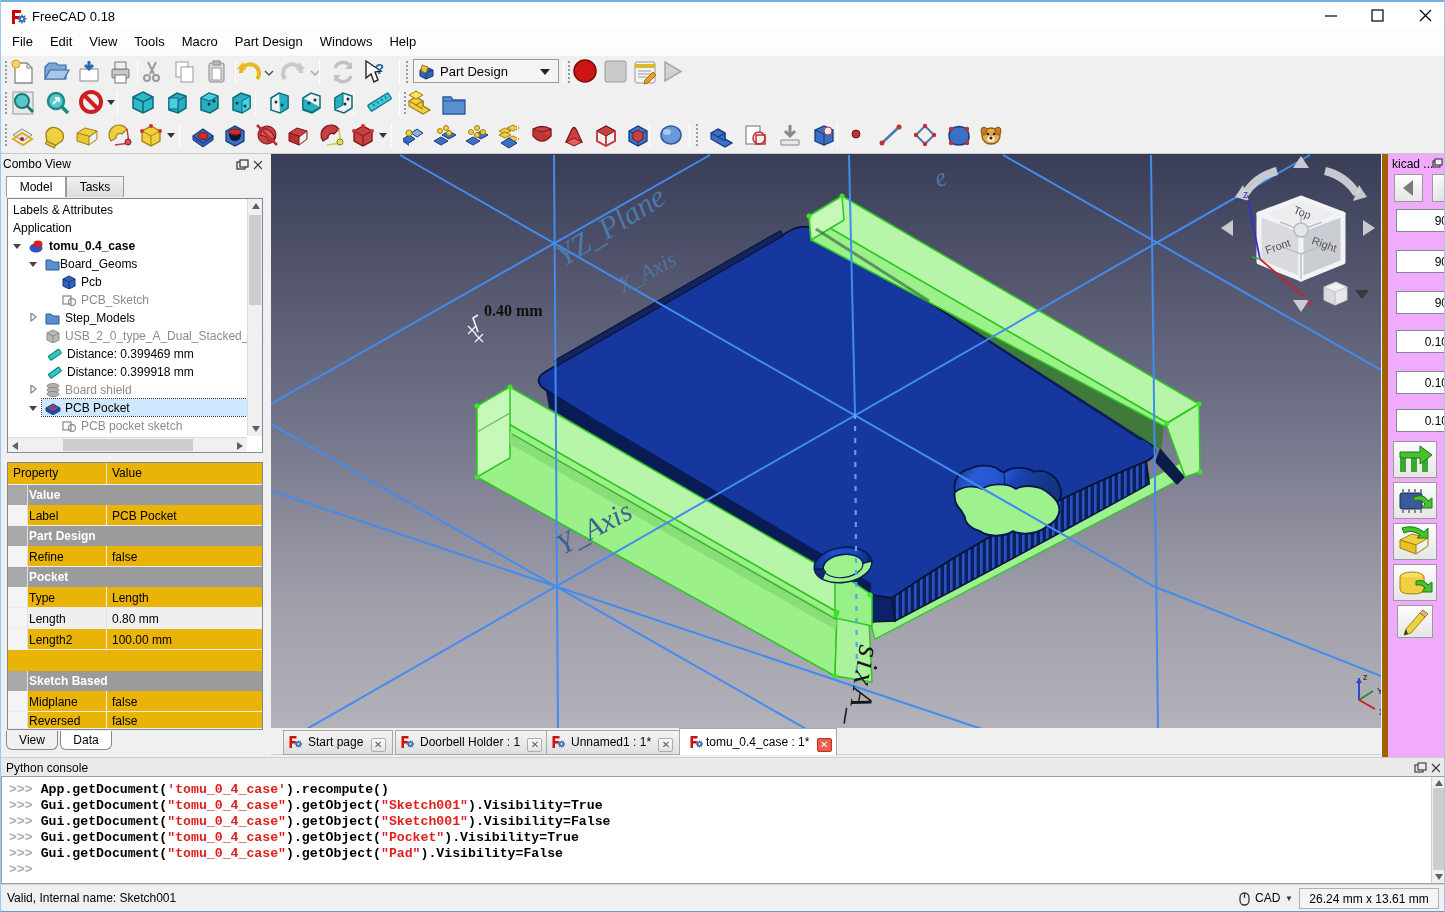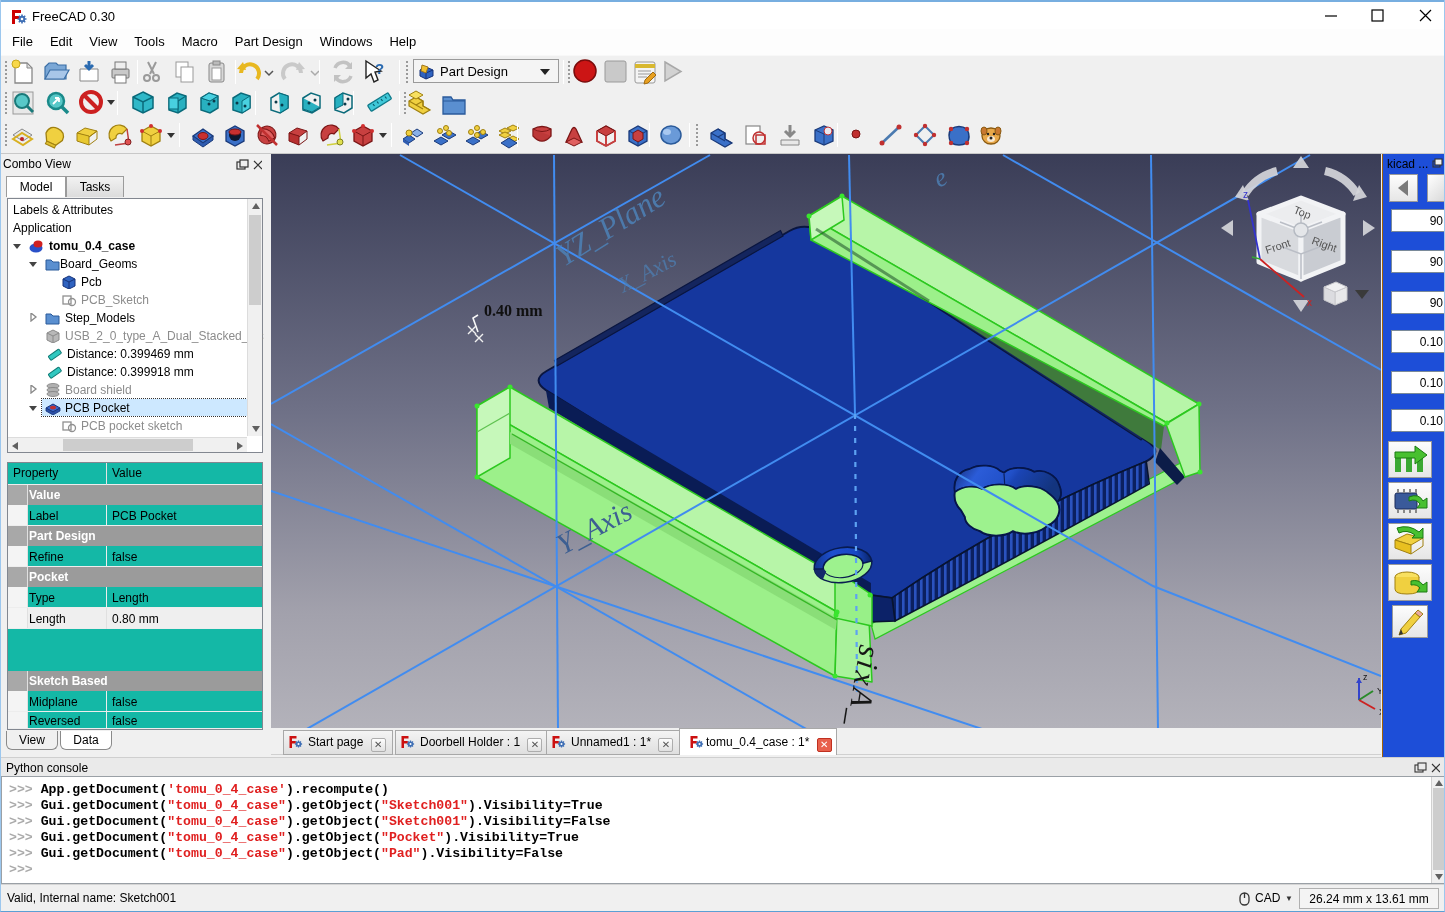--- a/index.html
+++ b/index.html
@@ -28,33 +28,33 @@
 #ldock { left:0; top:154px; width:267px; height:603px; background:#f0f0f0;text-decoration:underline; }
 #cvtitle { left:2px; top:3px; width:263px; height:18px; font-size:12px; color:#000; }
 .tab1 { position:absolute; top:22px; height:21px; font-size:12px; text-align:center; padding-top:3px;
   border:1px solid #9b9b9b; border-bottom:none; background:linear-gradient(#f2f2f2,#dcdcdc); }
 .tab1.act { background:#ffffff; z-index:2; }
 #treebox { left:6px; top:44px; width:256px; height:255px; background:#fff; border:1px solid #828790; font-size:12px; }
 .trow { position:absolute; left:1px; height:18px; white-space:nowrap; }
 .trow .lbl { position:absolute; top:2px; }
 .gray { color:#8c8c8c; }
 .sel { background:#cde8ff; outline:1px dotted #333; }
-#propbox { left:6px; top:308px; width:256px; height:268px; background:#14b8a6; border:1px solid #828790; font-size:12px; }
+#propbox { left:6px; top:308px; width:256px; height:268px; background:#eab308; border:1px solid #828790; font-size:12px; }
 .prow { position:absolute; left:0; width:254px; }
 .pgroup { background:#9b9b9b; color:#fff; font-weight:bold; }
 .pcell1 { position:absolute; left:21px; top:2px; }
 .pcell2 { position:absolute; left:104px; top:2px; }
 .pgut { position:absolute; left:0; top:0; width:20px; height:100%; background:#f4f4f4; border-right:1px solid #e0e0e0; }
 .pline { border-bottom:1px solid #ededed; }
 
 .tab2 { position:absolute; top:577px; height:19px; font-size:12px; text-align:center; padding-top:2px;
   border:1px solid #8a8a8a; border-top:none; border-radius:0 0 6px 6px; background:#f0f0f0; }
 .tab2.act { background:#ffffff; z-index:2; }
 
-#rdock { left:1381px; top:154px; width:64px; height:603px; background:#1d4ed8; border-left:1px solid #a16207; font-size:12px; }
+#rdock { left:1381px; top:154px; width:64px; height:603px; background:#f0abfc; border-left:6px solid #a16207; font-size:12px; }
 .rinput { position:absolute; left:8px; width:56px; height:23px; background:#fff; border:1px solid #7a8a99;
   font-size:12px; text-align:right; padding:4px 3px 0 0; }
 .rbtn { position:absolute; background:linear-gradient(#fdfdfd,#e6e6e6); border:1px solid #9a9a9a; }
 
 #tabbar { left:270px; top:728px; width:1110px; height:27px; background:#f0f0f0; border-bottom:1px solid #d0d0d0; }
 .mtab { position:absolute; top:2px; height:25px; background:linear-gradient(#f4f4f4,#dfdfdf); border:1px solid #a8a8a8;
   font-size:12px; white-space:nowrap; padding:4px 6px 0 24px; }
 .mtab.act { background:#ffffff; top:0px; height:27px; padding-top:6px; border-bottom:none; z-index:3; padding-right:4px; }
 .mtabx { display:inline-block; width:15px; height:14px; margin-left:4px; background:linear-gradient(#fdfdfd,#e0e0e0);
   border:1px solid #adadad; border-radius:2px; font-size:10px; line-height:12px; text-align:center; color:#555; vertical-align:-2px;}
@@ -78,21 +78,21 @@
   <svg class="abs" style="left:9px;top:6px" width="18" height="18" viewBox="0 0 18 18">
     <path d="M2 2 h9 v3 h-6 v3 h5 v3 h-5 v5 h-3 z" fill="#cc0000"></path>
     <g fill="#3f6fb5">
         <circle cx="12" cy="11" r="3.2"></circle>
         <g stroke="#3f6fb5" stroke-width="1.6">
     <path d="M12 6.5 v9 M7.5 11 h9 M8.8 7.8 l6.4 6.4 M8.8 14.2 l6.4-6.4"></path>
         </g>
       </g>
     <circle cx="12" cy="11" r="1.3" fill="#fff"></circle>
   </svg>
-  <span class="title">FreeCAD 0.30</span>
+  <span class="title">FreeCAD 0.18</span>
   <svg class="abs" style="left:1323px;top:6px" width="110" height="16" viewBox="0 0 110 16" stroke="#000" stroke-width="1.2" fill="none">
     <path d="M1 8 h12"></path>
       <rect x="48" y="2" width="11" height="11"></rect>
       <path d="M96 2 l11 11 M107 2 l-11 11"></path>
   </svg>
 </div>
 
 <div id="menubar" class="abs">
   <span style="margin-left:2px">File</span><span>Edit</span><span>View</span><span>Tools</span><span>Macro</span><span>Part&nbsp;Design</span><span>Windows</span><span>Help</span>
 </div>
@@ -606,20 +606,26 @@
         <span class="pgut"></span>
         <span class="pcell1" style="top:4px">Type</span>
         <span class="pcell2" style="top:4px">Length</span>
         <span style="position:absolute;left:98px;top:0;width:1px;height:21px;background:#ededed"></span>
       </div>
     <div class="prow pline" style="top:145px;height:21px;background:#efefef">
         <span class="pgut"></span>
         <span class="pcell1" style="top:4px">Length</span>
         <span class="pcell2" style="top:4px">0.80 mm</span>
         <span style="position:absolute;left:98px;top:0;width:1px;height:21px;background:#e0e0e0"></span>
+      </div>
+    <div class="prow pline" style="top:166px;height:21px">
+        <span class="pgut"></span>
+        <span class="pcell1" style="top:4px">Length2</span>
+        <span class="pcell2" style="top:4px">100.00 mm</span>
+        <span style="position:absolute;left:98px;top:0;width:1px;height:21px;background:#ededed"></span>
       </div>
     <div class="prow pgroup" style="top:208px;height:20px">
         <span class="pgut" style="background:#a8a8a8"></span>
         <span class="pcell1" style="top:3px">Sketch Based</span>
       </div>
     <div class="prow pline" style="top:228px;height:21px">
         <span class="pgut"></span>
         <span class="pcell1" style="top:4px">Midplane</span>
         <span class="pcell2" style="top:4px">false</span>
         <span style="position:absolute;left:98px;top:0;width:1px;height:21px;background:#ededed"></span>

